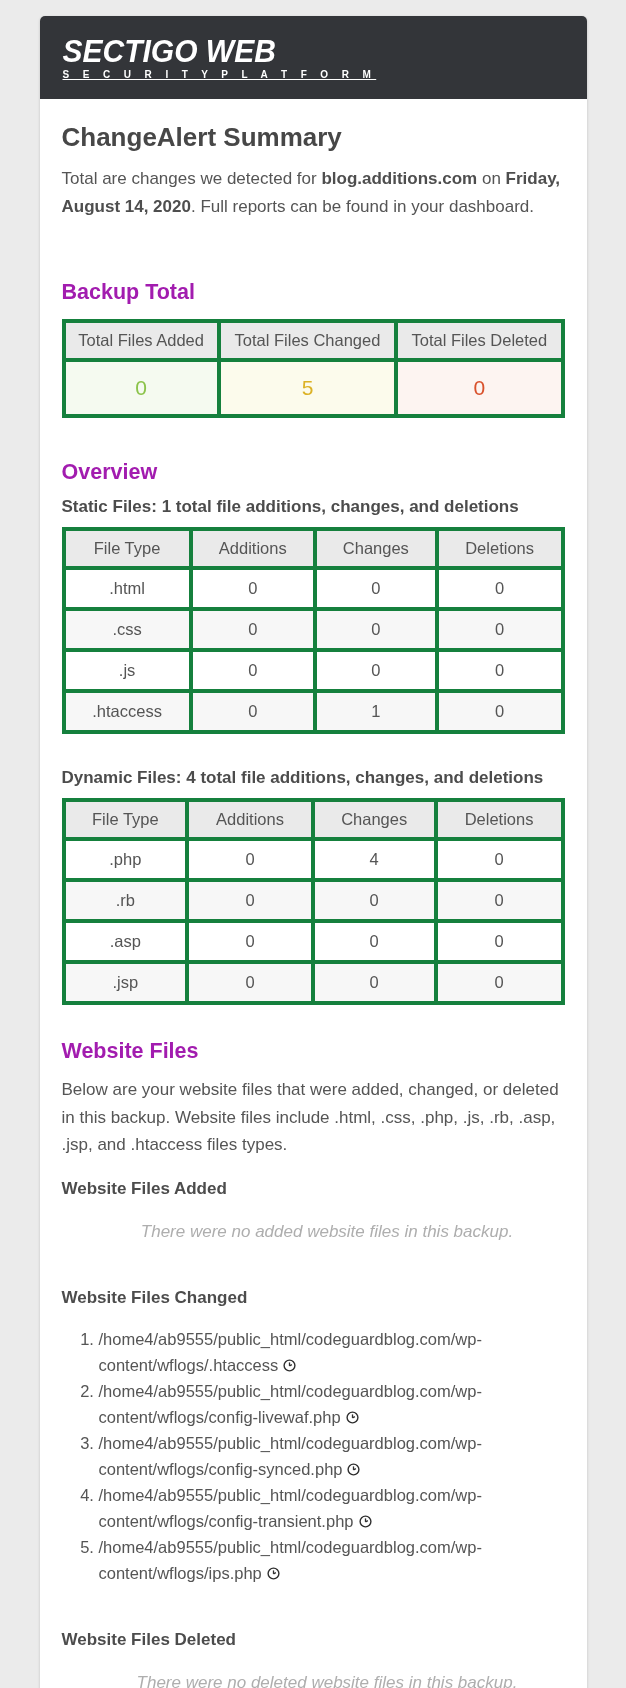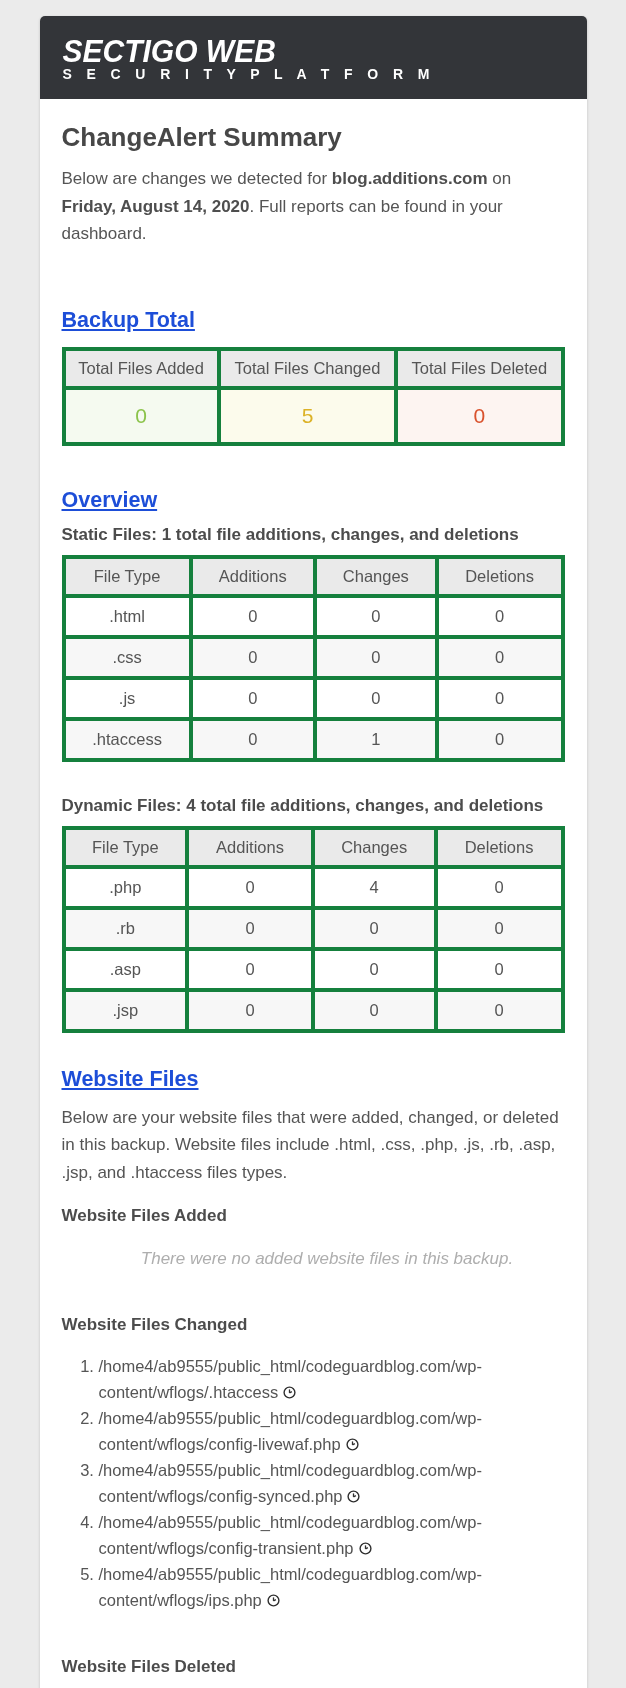--- a/index.html
+++ b/index.html
@@ -36,25 +36,26 @@
     font-size: 30px;
     font-weight: bold;
     font-style: italic;
     letter-spacing: 0px;
     line-height: 32px;
     transform: scaleY(1.04);
     transform-origin: left top;
   }
   .logo-sub {
     color: #ffffff;
-    font-size: 14px;
+    font-size: 10px;
     font-weight: bold;
     letter-spacing: 5.4px;
     margin-top: 1px;
     line-height: 13px;
+    text-decoration: underline;
   }
   
   .content {
     padding: 6px 22px 26px 22px;
     color: #555555;
   }
   h1 {
     font-size: 26px;
     line-height: 32px;
     color: #474747;
@@ -64,24 +65,23 @@
   .para {
     font-size: 17px;
     line-height: 27.5px;
     color: #555555;
     margin: 12px 0 0 0;
   }
   .para b { color: #4e4e4e; }
   h2 {
     font-size: 21.5px;
     line-height: 25px;
-    color: #1d4ed8;
+    color: #a21caf;
     font-weight: bold;
     margin: 0;
-    text-decoration: underline;
   }
   h3 {
     font-size: 17px;
     line-height: 20px;
     color: #4c4c4c;
     font-weight: bold;
     margin: 0;
   }
   .h2-backup  { margin-top: 60px; }
   .h2-overview { margin-top: 42px; }
@@ -155,21 +155,21 @@
     <div class="banner">
       <div>
         <div class="logo-title">SECTIGO WEB</div>
         <div class="logo-sub">S E C U R I T Y   P L A T F O R M</div>
       </div>
     </div>
 
     <div class="content">
 
       <h1>ChangeAlert Summary</h1>
-      <p class="para"><span>Below are changes we detected for </span><b>blog.additions.com</b><span> on </span><b>Friday, August 14, 2020</b><span>. Full reports can be found in your dashboard.</span></p>
+      <p class="para"><span>Total are changes we detected for </span><b>blog.additions.com</b><span> on </span><b>Friday, August 14, 2020</b><span>. Full reports can be found in your dashboard.</span></p>
 
       <h2 class="h2-backup">Backup Total</h2>
       <table class="totals-table">
         <thead>
           <tr>
             <th>Total Files Added</th>
             <th>Total Files Changed</th>
             <th>Total Files Deleted</th>
           </tr>
         </thead>

